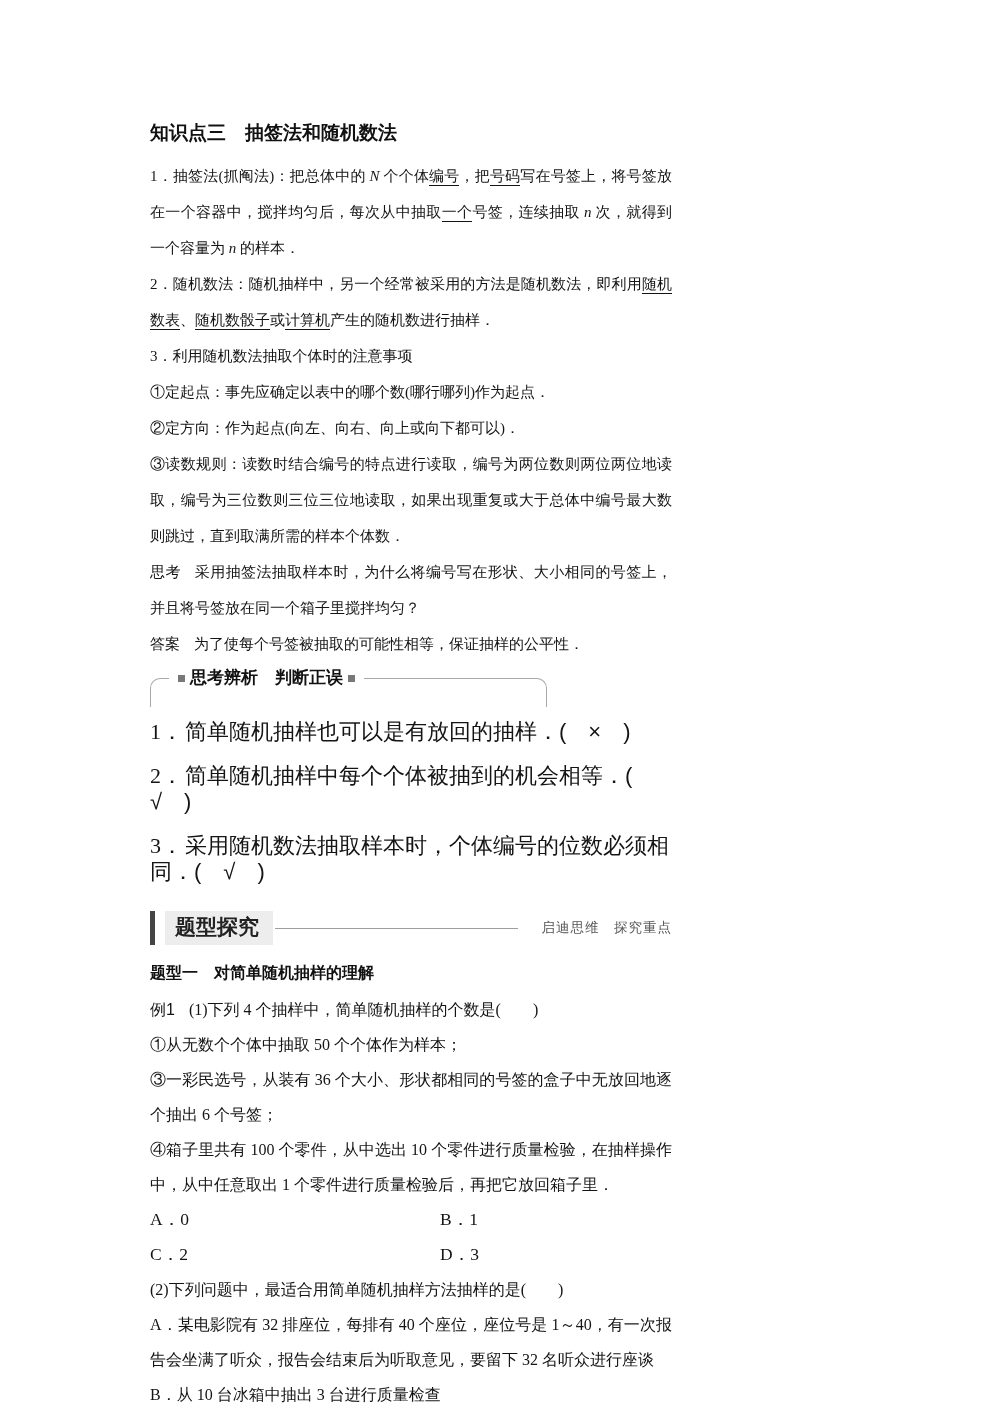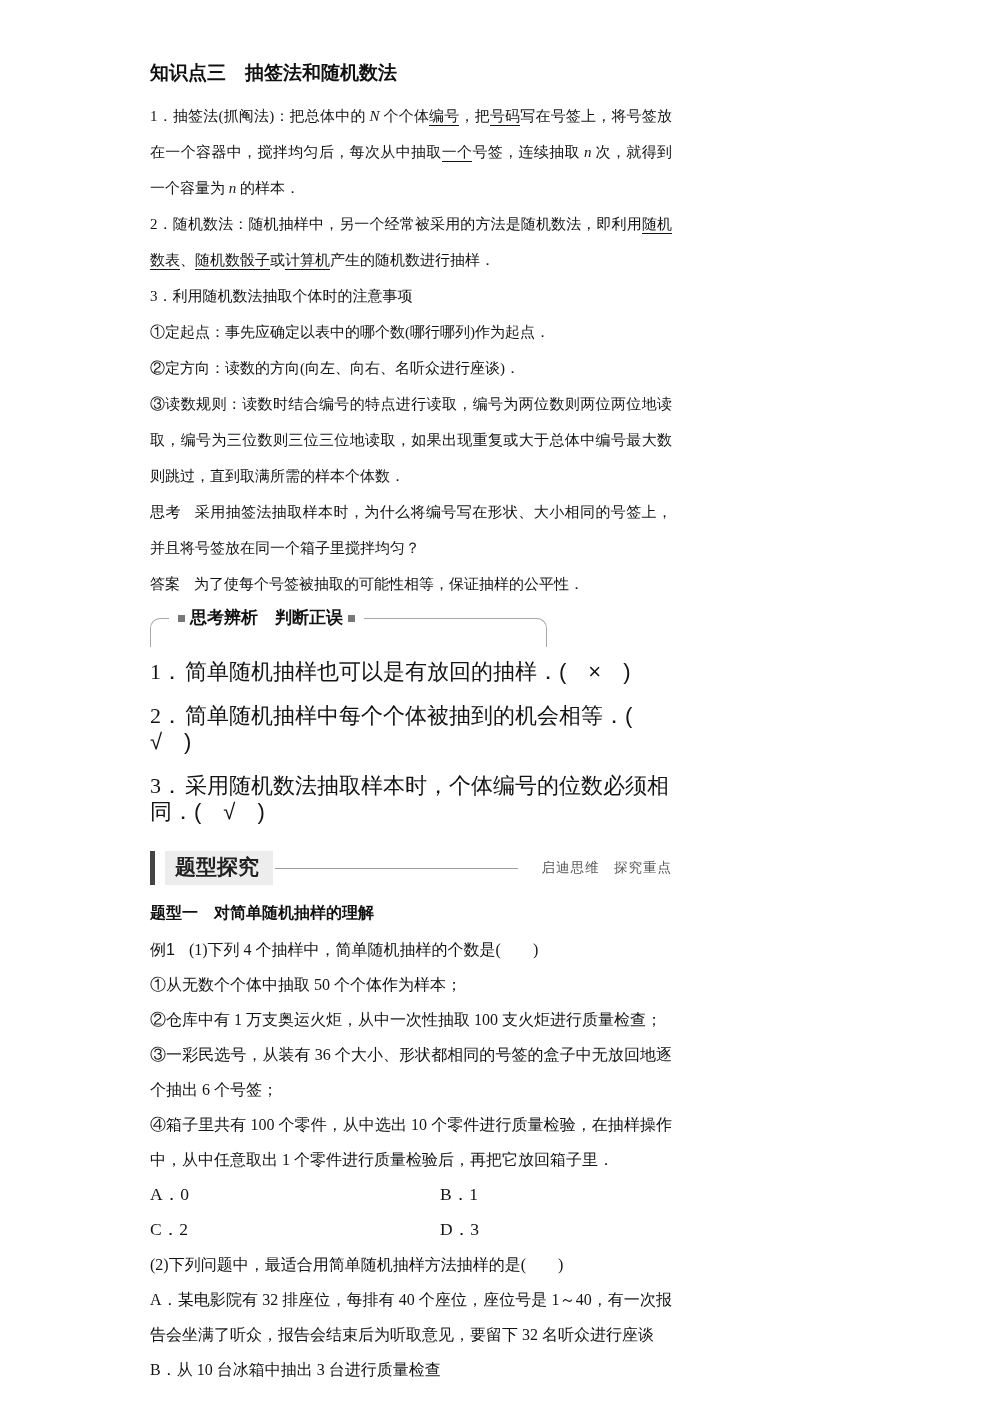--- a/index.html
+++ b/index.html
@@ -6,21 +6,21 @@
   body{
     width:1000px;height:1414px;
     background:#ffffff;
     color:#141414;
     font-family:"Liberation Serif","DejaVu Serif",serif;
     -webkit-font-smoothing:antialiased;
   }
   .page{
     box-sizing:border-box;
     width:804px;height:1414px;
-    padding:60px 132px 0 150px;
+    padding:120px 132px 0 150px;
   }
   
   .para{
     margin:0;
     font-size:15px;
     line-height:36px;
     text-align:justify;
   }
   .u{border-bottom:1.5px solid #141414;padding-bottom:1px;}
   .i{font-style:italic;font-family:"Liberation Serif","DejaVu Serif",serif;}
@@ -146,21 +146,21 @@
 <body>
 
 <div class="page">
 
   <h2 class="knowledge-heading">知识点三　抽签法和随机数法</h2>
 
   <p class="para"><span>1．抽签法(抓阄法)：把总体中的 </span><span class="i">N</span><span> 个个体</span><span class="u">编号</span><span>，把</span><span class="u">号码</span><span>写在号签上，将号签放在一个容器中，搅拌均匀后，每次从中抽取</span><span class="u">一个</span><span>号签，连续抽取 </span><span class="i">n</span><span> 次，就得到一个容量为 </span><span class="i">n</span><span> 的样本．</span></p>
   <p class="para"><span>2．随机数法：随机抽样中，另一个经常被采用的方法是随机数法，即利用</span><span class="u">随机数表</span><span>、</span><span class="u">随机数骰子</span><span>或</span><span class="u">计算机</span><span>产生的随机数进行抽样．</span></p>
   <p class="para"><span>3．利用随机数法抽取个体时的注意事项</span></p>
   <p class="para"><span>①定起点：事先应确定以表中的哪个数(哪行哪列)作为起点．</span></p>
-  <p class="para"><span>②定方向：读数的方向(向左、向右、名听众进行座谈)．</span></p>
+  <p class="para"><span>②定方向：作为起点(向左、向右、向上或向下都可以)．</span></p>
   <p class="para"><span>③读数规则：读数时结合编号的特点进行读取，编号为两位数则两位两位地读取，编号为三位数则三位三位地读取，如果出现重复或大于总体中编号最大数则跳过，直到取满所需的样本个体数．</span></p>
 
   <p class="para"><span class="label-bold">思考</span><span>采用抽签法抽取样本时，为什么将编号写在形状、大小相同的号签上，并且将号签放在同一个箱子里搅拌均匀？</span></p>
   <p class="para"><span class="label-bold">答案</span><span>为了使每个号签被抽取的可能性相等，保证抽样的公平性．</span></p>
 
   <div class="judge-bracket">
     <div class="judge-title">
       <span class="sq"></span>
       <span>思考辨析　判断正误</span>
       <span class="sq"></span>
@@ -178,21 +178,20 @@
     <div class="explore-title">题型探究</div>
     <div class="hline"></div>
     <div class="explore-right">启迪思维　探究重点</div>
   </div>
 
   <h3 class="type-heading">题型一　对简单随机抽样的理解</h3>
 
   <div class="example-block">
     <p class="ex-para"><span class="label-bold">例1</span><span>(1)下列 4 个抽样中，简单随机抽样的个数是(　　)</span></p>
     <p class="ex-para">①从无数个个体中抽取 50 个个体作为样本；</p>
-    <p class="ex-para">②仓库中有 1 万支奥运火炬，从中一次性抽取 100 支火炬进行质量检查；</p>
     <p class="ex-para">③一彩民选号，从装有 36 个大小、形状都相同的号签的盒子中无放回地逐个抽出 6 个号签；</p>
     <p class="ex-para">④箱子里共有 100 个零件，从中选出 10 个零件进行质量检验，在抽样操作中，从中任意取出 1 个零件进行质量检验后，再把它放回箱子里．</p>
 
     <div class="options-grid">
       <div>A．0</div>
       <div>B．1</div>
       <div>C．2</div>
       <div>D．3</div>
     </div>
 

